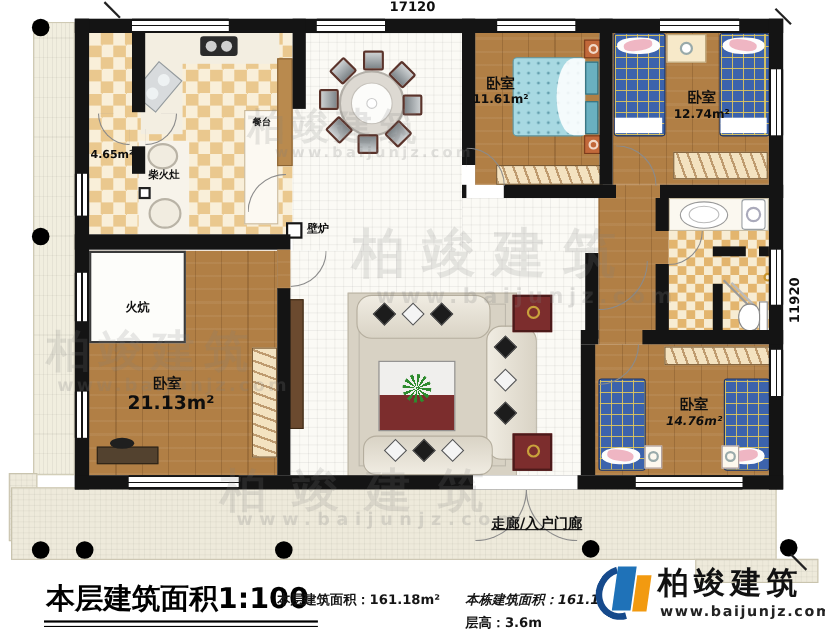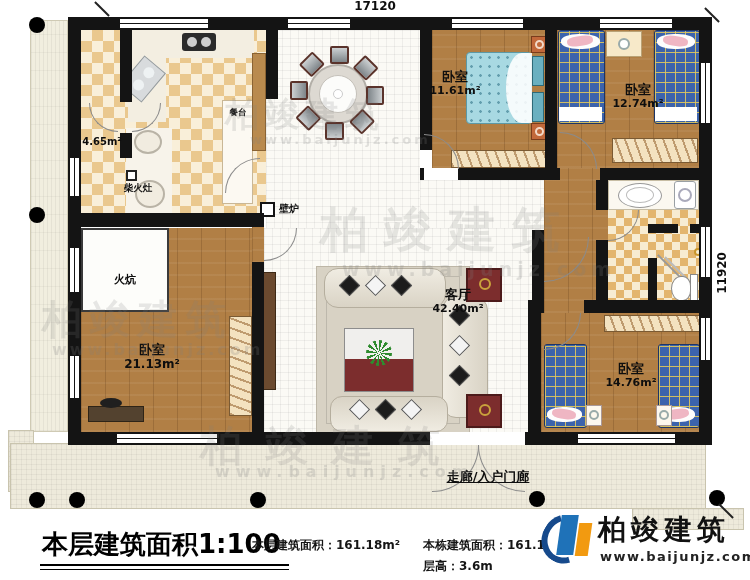--- a/index.html
+++ b/index.html
@@ -221,62 +221,58 @@
   <div class="col" style="left:709px;top:490px;"></div>
 
   <div class="tick" style="left:92px;top:8px;"></div>
   <div class="tick" style="left:702px;top:14px;"></div>
   <div class="tick" style="left:716px;top:510px;"></div>
 
   <div class="lbl" style="left:338px;top:0;width:74px;font-size:12px;">17120</div>
   <div class="lbl" style="left:688px;top:266px;width:70px;font-size:12px;transform:rotate(-90deg);">11920</div>
 
   <div class="lbl" style="left:72px;top:136px;width:60px;font-size:10px;">4.65m²</div>
-  <div class="lbl" style="left:109px;top:155px;width:58px;font-size:9.5px;margin-top:28px;">柴火灶</div>
+  <div class="lbl" style="left:120px;top:155px;width:58px;font-size:9.5px;">柴火灶</div>
   <div class="lbl" style="left:220px;top:108px;width:36px;font-size:8.5px;">餐台</div>
   <div class="lbl" style="left:419px;top:70px;width:72px;">
     <div style="font-size:13px;">卧室</div>
     <div style="font-size:11px;">11.61m²</div>
   </div>
   <div class="lbl" style="left:602px;top:83px;width:72px;">
     <div style="font-size:13px;">卧室</div>
     <div style="font-size:11px;">12.74m²</div>
   </div>
-  <div class="lbl" style="left:422px;top:288px;width:72px;">
-    <div style="font-size:13px;">客厅</div>
-    <div style="font-size:11px;">42.40m²</div>
-  </div>
   <div class="lbl" style="left:116px;top:343px;width:72px;">
     <div style="font-size:13px;">卧室</div>
-    <div style="font-size:12px;">21.13m²</div>
+    <div style="font-size:17px;">21.13m²</div>
   </div>
   <div class="lbl" style="left:595px;top:362px;width:72px;">
     <div style="font-size:13px;">卧室</div>
-    <div style="font-size:11px;">14.76m²</div>
+    <div style="font-size:11px;font-style:italic;">14.76m²</div>
   </div>
   <div class="lbl" style="left:90px;top:274px;width:70px;font-size:11px;">火炕</div>
   <div class="lbl" style="left:279px;top:203px;width:44px;font-size:10px;text-align:left;">壁炉</div>
   <div class="lbl" style="left:432px;top:470px;width:112px;font-size:13px;text-decoration:underline;">走廊/入户门廊</div>
 
   <div class="wm" style="left:225px;top:92px;font-size:34px;letter-spacing:6px;">柏竣建筑</div>
   <div class="wmu" style="left:250px;top:132px;font-size:13px;">www.baijunjz.com</div>
   <div class="wm" style="left:320px;top:198px;font-size:48px;letter-spacing:16px;">柏竣建筑</div>
   <div class="wmu" style="left:342px;top:258px;font-size:19px;letter-spacing:5px;">www.baijunjz.com</div>
   <div class="wm" style="left:42px;top:292px;font-size:40px;letter-spacing:8px;">柏竣建筑</div>
   <div class="wmu" style="left:52px;top:340px;font-size:16px;">www.baijunjz.com</div>
   <div class="wm" style="left:200px;top:418px;font-size:42px;letter-spacing:24px;">柏竣建筑</div>
   <div class="wmu" style="left:215px;top:462px;font-size:16px;letter-spacing:6px;">www.baijunjz.com</div>
 
   <div class="ftitle">
     <span>本层建筑面积</span><span>1:100</span>
   </div>
   <div class="stat" style="left:252px;top:537px;">
     <span>本层建筑面积：</span><span>161.18m²</span>
   </div>
-  <div class="stat" style="left:423px;top:537px;">
+  <div class="stat" style="left:423px;top:537px;font-style:italic;">
     <span>本栋建筑面积：</span><span>161.1</span>
   </div>
   <div class="stat" style="left:423px;top:558px;">
     <span>层高：</span><span>3.6m</span>
   </div>
 
   <div class="abs" style="left:542px;top:512px;width:52px;height:56px;">
     <div class="abs" style="left:0;top:2px;width:46px;height:50px;border:6px solid transparent;border-left-color:#164a8c;border-bottom-color:#164a8c;border-radius:50%;transform:rotate(30deg);box-sizing:border-box;"></div>
     <div class="abs" style="left:17px;top:3px;width:17px;height:40px;background:#1f72b8;transform:skewX(-8deg);"></div>
     <div class="abs" style="left:35px;top:11px;width:13px;height:33px;background:#f29a10;transform:skewX(-8deg);"></div>

